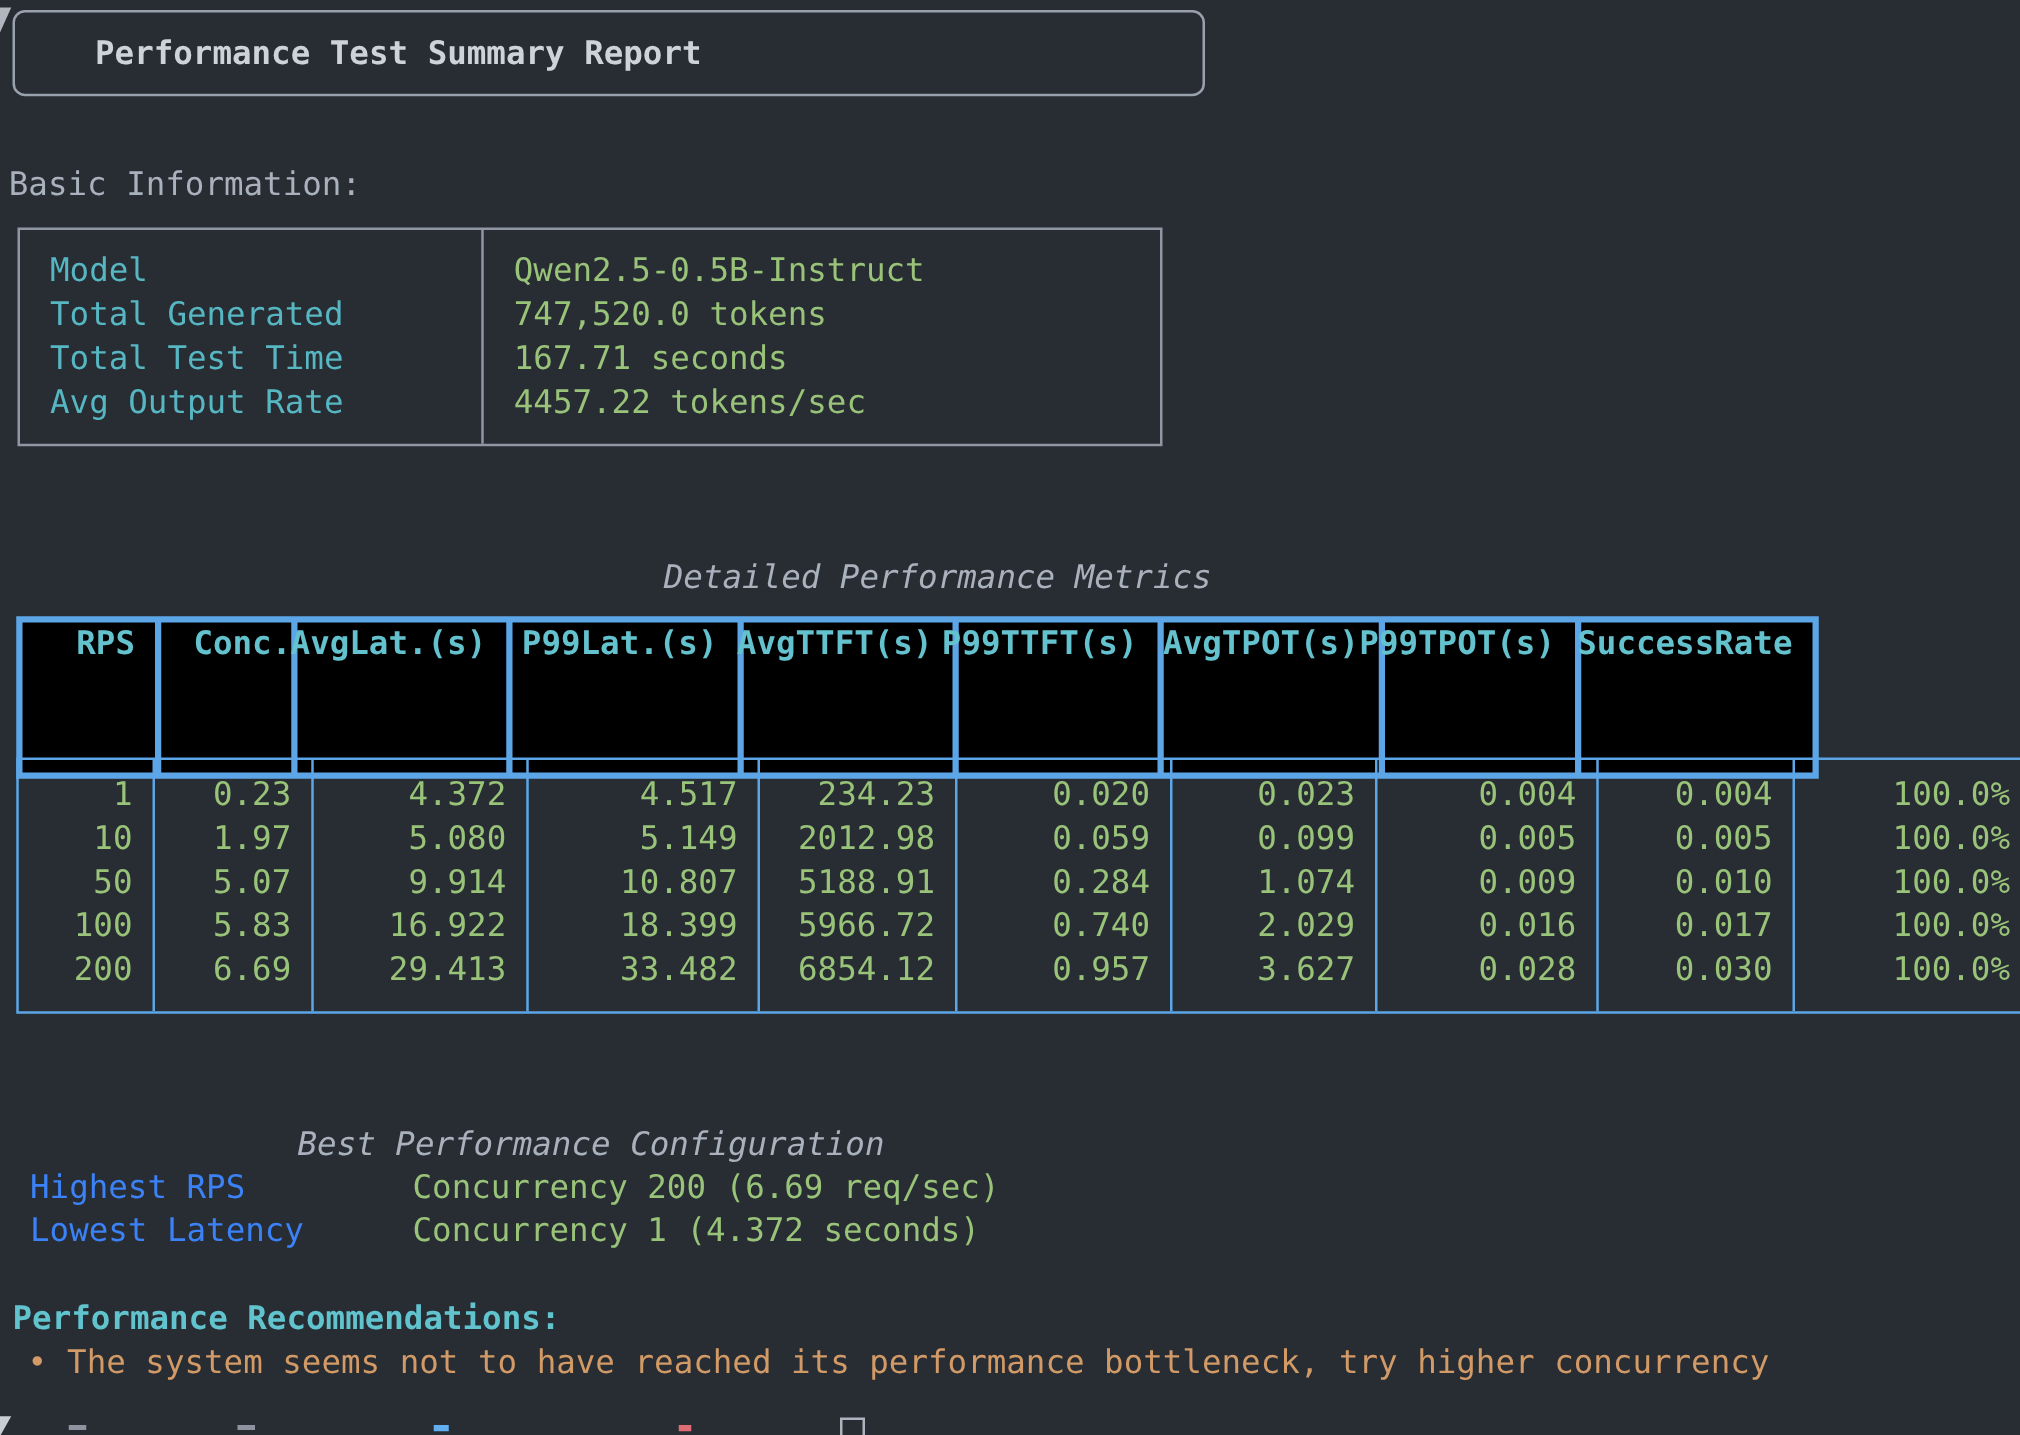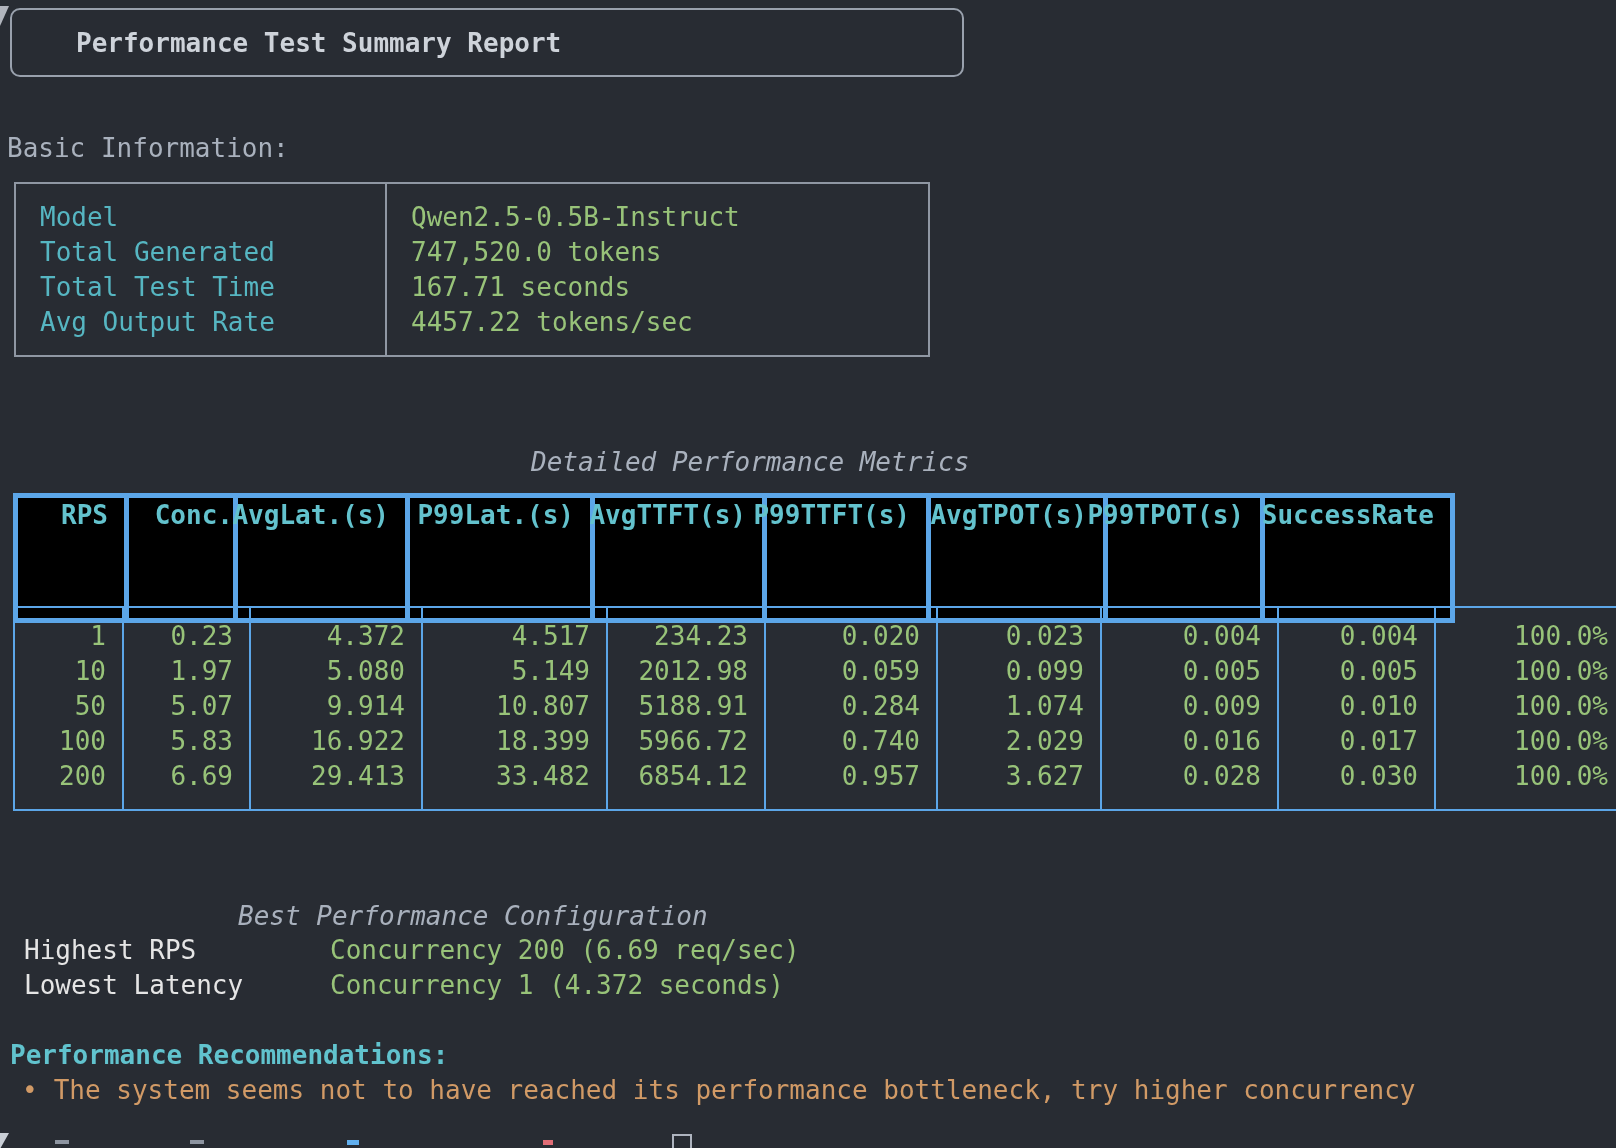--- a/index.html
+++ b/index.html
@@ -48,21 +48,21 @@
   }
   .bcol{box-sizing:border-box;padding-top:11px;}
   .bcol + .bcol{border-left:2px solid #5ca6e8;}
   .bcol.c0{width:107px}.bcol.c1{width:127px}.bcol.c2{width:172px}.bcol.c3{width:185px}.bcol.c4{width:158px}
   .bcol.c5{width:172px}.bcol.c6{width:164px}.bcol.c7{width:177px}.bcol.c8{width:157px}.bcol.c9{width:190px}
   .bcell{line-height:35px;text-align:right;padding-right:16px;color:#98c379;white-space:pre;}
   
   .best-title{position:absolute;left:238px;top:899px;line-height:35px;font-style:italic;color:#a9b1bd;}
   .best-rows{position:absolute;left:24px;top:933px;}
   .best-row{display:flex;line-height:35px;}
-  .best-row .lbl{width:306px;color:#e5e5e5;white-space:pre;}
+  .best-row .lbl{width:306px;color:#3b82f6;white-space:pre;}
   .best-row .val{color:#98c379;white-space:pre;}
   
   .rec-heading{position:absolute;left:10px;top:1038px;line-height:35px;font-weight:bold;color:#61c3ce;}
   .rec-item{position:absolute;left:22px;top:1073px;line-height:35px;color:#d19a66;display:flex;white-space:pre;}
   .rec-item .bullet{margin-right:16px;}
   
   .corner-artifact{
     position:absolute;left:0;top:6px;width:0;height:0;
     border-left:9px solid #c9ced6;border-bottom:20px solid transparent;opacity:.85;
   }

